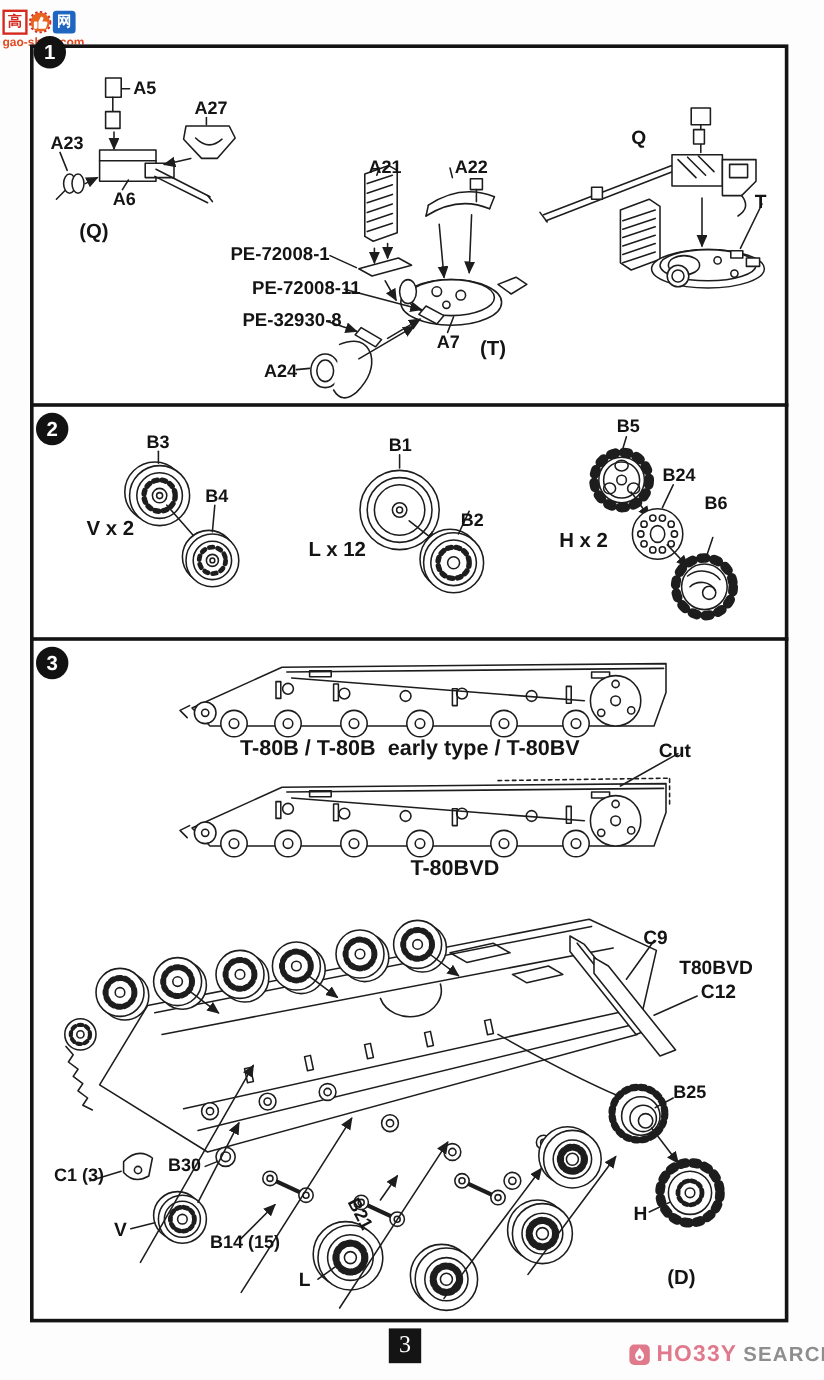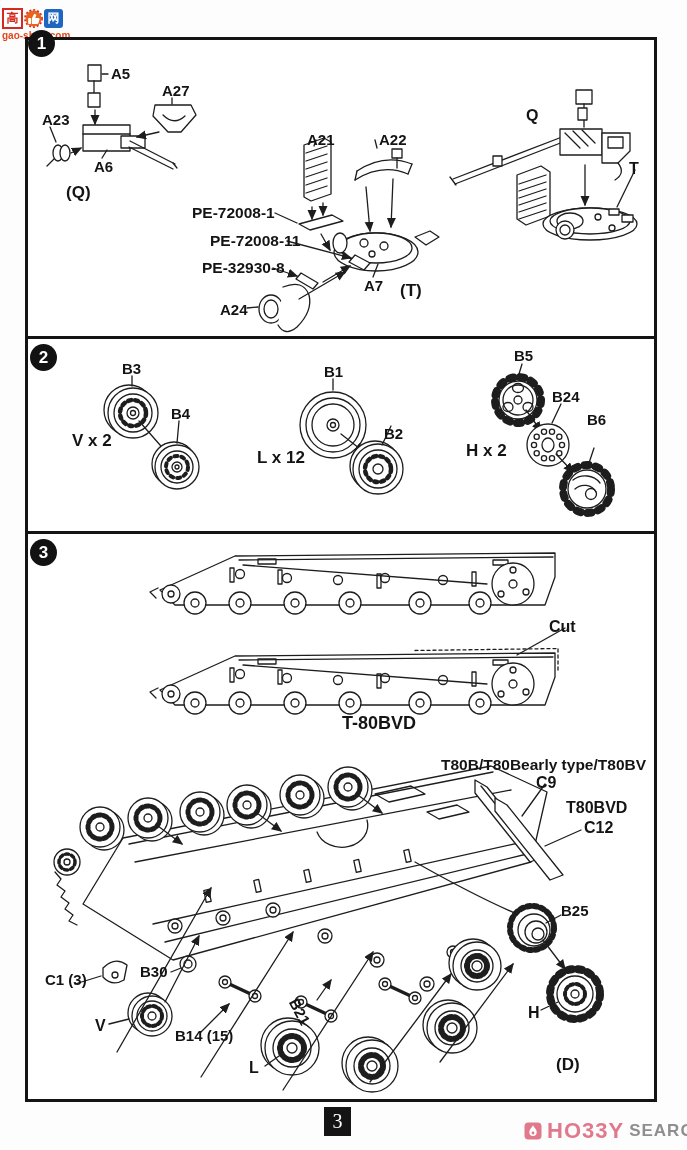--- a/index.html
+++ b/index.html
@@ -18,21 +18,21 @@
   .wmrow{display:flex;align-items:center;gap:1px;}
   .wmbox1{width:17px;height:17px;border:2px solid #d42a20;background:#fff;color:#d42a20;
           font-size:12px;font-weight:800;display:flex;align-items:center;justify-content:center;}
   .wmbox2{width:19px;height:19px;border-radius:3px;background:#1f66c0;color:#fff;
           font-size:12px;font-weight:800;display:flex;align-items:center;justify-content:center;}
   .wmurl{font-size:10px;font-weight:800;color:#e2491e;margin-top:1px;letter-spacing:0px;}
   .pagebox{position:absolute;left:324px;top:1107px;width:27px;height:29px;background:#141414;color:#fff;
            display:flex;align-items:center;justify-content:center;
            font-family:"Liberation Serif",serif;font-size:20px;}
   .brand{position:absolute;left:524px;top:1118px;display:flex;align-items:center;gap:5px;}
-  .brand .hob{color:#e0798b;font-weight:700;font-size:22px;letter-spacing:1px;}
+  .brand .hob{color:#e0798b;font-weight:700;font-size:19px;letter-spacing:1px;}
   .brand .sea{color:#8e8e8e;font-weight:700;font-size:17px;letter-spacing:1px;}
   .rot{transform:rotate(62deg);transform-origin:left top;}
 </style>
 </head>
 <body>
 
 <div id="page">
 
   <div class="wm">
     <div class="wmrow">
@@ -478,23 +478,23 @@
       <line x1="258" y1="558" x2="348" y2="420" marker-end="url(#ah3)"></line>
       <line x1="345" y1="550" x2="426" y2="442" marker-end="url(#ah3)"></line>
       <line x1="415" y1="530" x2="488" y2="432" marker-end="url(#ah3)"></line>
       <line x1="140" y1="470" x2="174" y2="404" marker-end="url(#ah3)"></line>
       <line x1="176" y1="500" x2="204" y2="472" marker-end="url(#ah3)"></line>
       <line x1="292" y1="468" x2="306" y2="448" marker-end="url(#ah3)"></line>
       <line x1="240" y1="534" x2="254" y2="524"></line>
     </g>
   </svg>
 
+  <span class="lbl f18" style="left:200px;top:614px">T-80B / T-80B  early type / T-80BV</span>
   <span class="lbl f16" style="left:549px;top:619px">Cut</span>
   <span class="lbl f18" style="left:342px;top:714px">T-80BVD</span>
-  <span class="lbl f155" style="left:441px;top:757px">T80B/T80Bearly type/T80BV</span>
   <span class="lbl f16" style="left:536px;top:775px">C9</span>
   <span class="lbl f16" style="left:566px;top:800px">T80BVD</span>
   <span class="lbl f16" style="left:584px;top:820px">C12</span>
   <span class="lbl" style="left:561px;top:903px">B25</span>
   <span class="lbl f16" style="left:528px;top:1005px">H</span>
   <span class="lbl" style="left:45px;top:972px">C1 (3)</span>
   <span class="lbl" style="left:140px;top:964px">B30</span>
   <span class="lbl f16" style="left:95px;top:1018px">V</span>
   <span class="lbl" style="left:175px;top:1028px">B14 (15)</span>
   <span class="lbl f16" style="left:249px;top:1060px">L</span>

